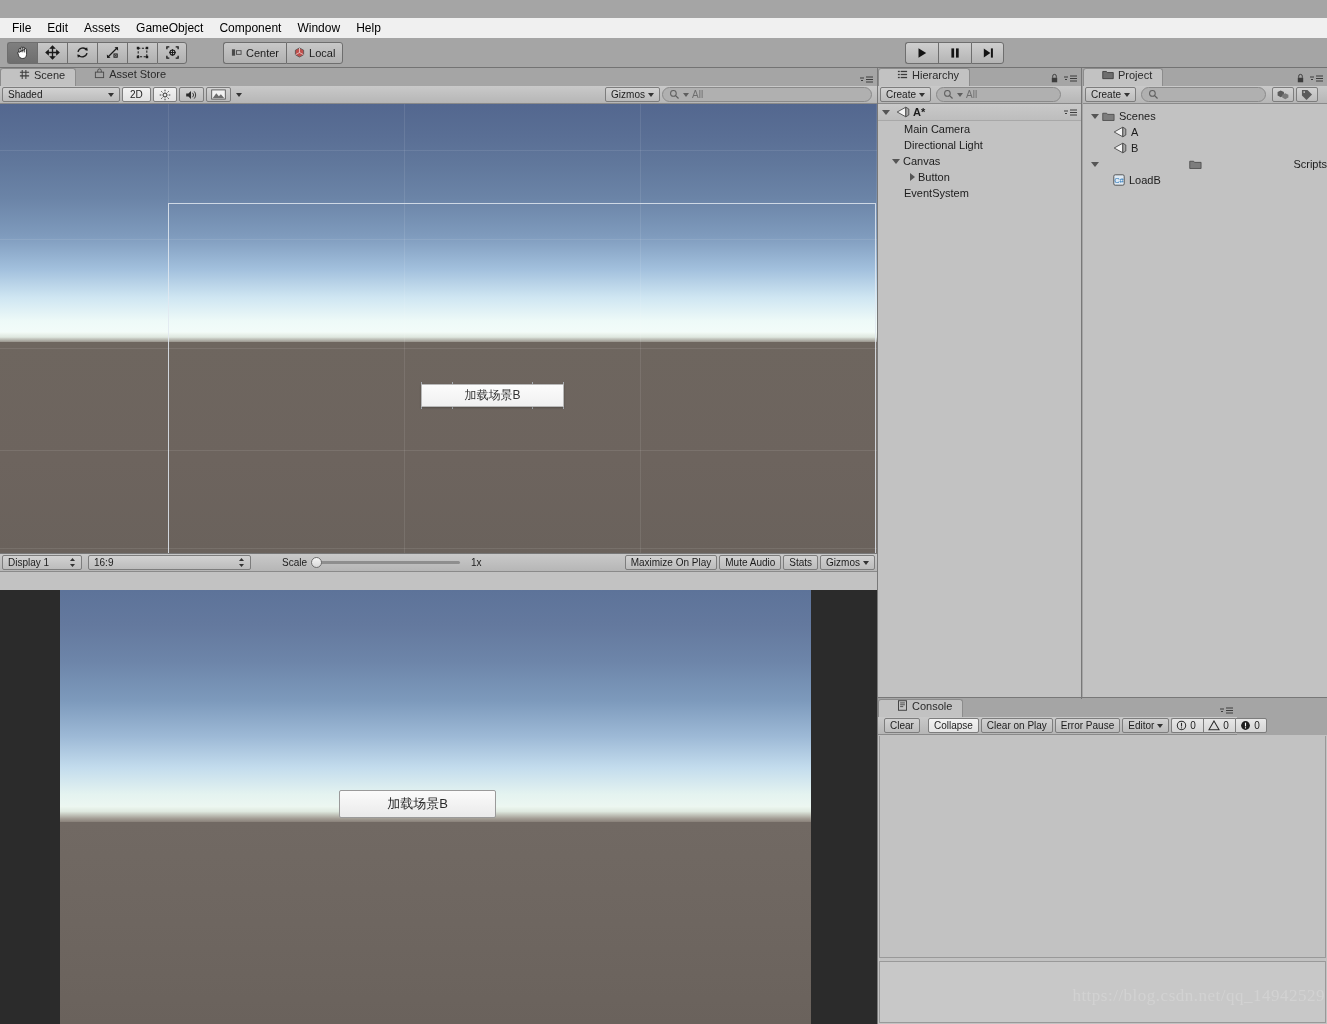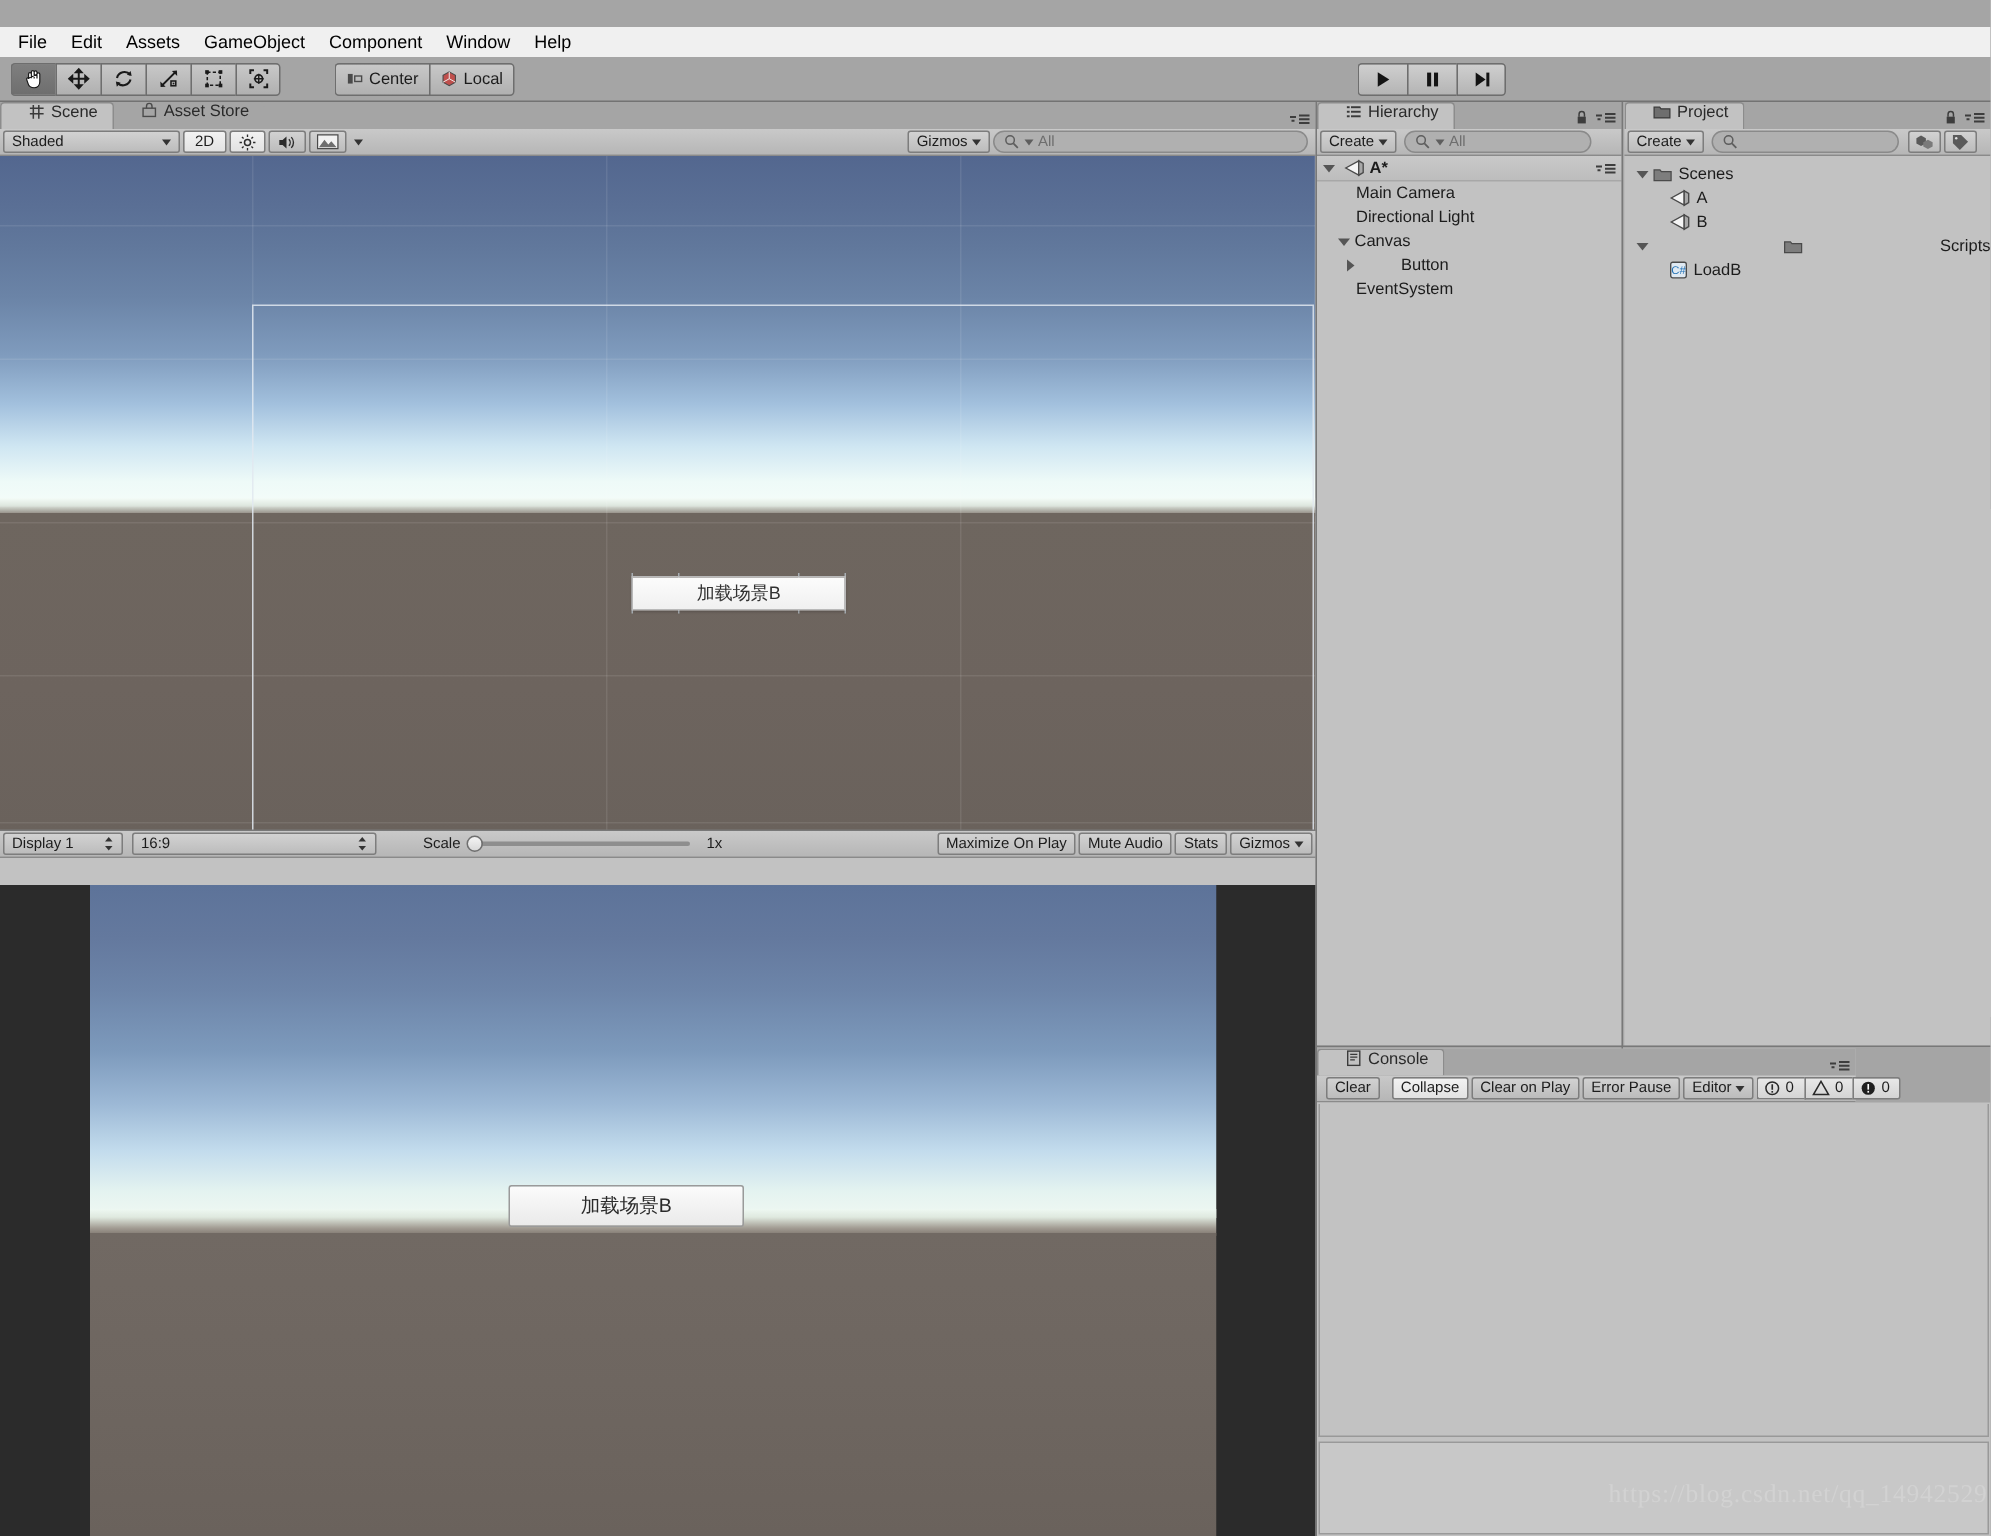--- a/index.html
+++ b/index.html
@@ -563,21 +563,21 @@
       <div class="hrow" style="padding-left:26px;">
         <span>Main Camera</span>
       </div>
       <div class="hrow" style="padding-left:26px;">
         <span>Directional Light</span>
       </div>
       <div class="hrow" style="padding-left:14px;">
         <span class="tri open"></span>
         <span>Canvas</span>
       </div>
-      <div class="hrow" style="padding-left:20px;gap:28px;">
+      <div class="hrow" style="padding-left:32px;">
         <span class="tri"></span>
         <span>Button</span>
       </div>
       <div class="hrow" style="padding-left:26px;">
         <span>EventSystem</span>
       </div>
     </div>
   </div>
 
   <div class="panel" id="proj-panel">

